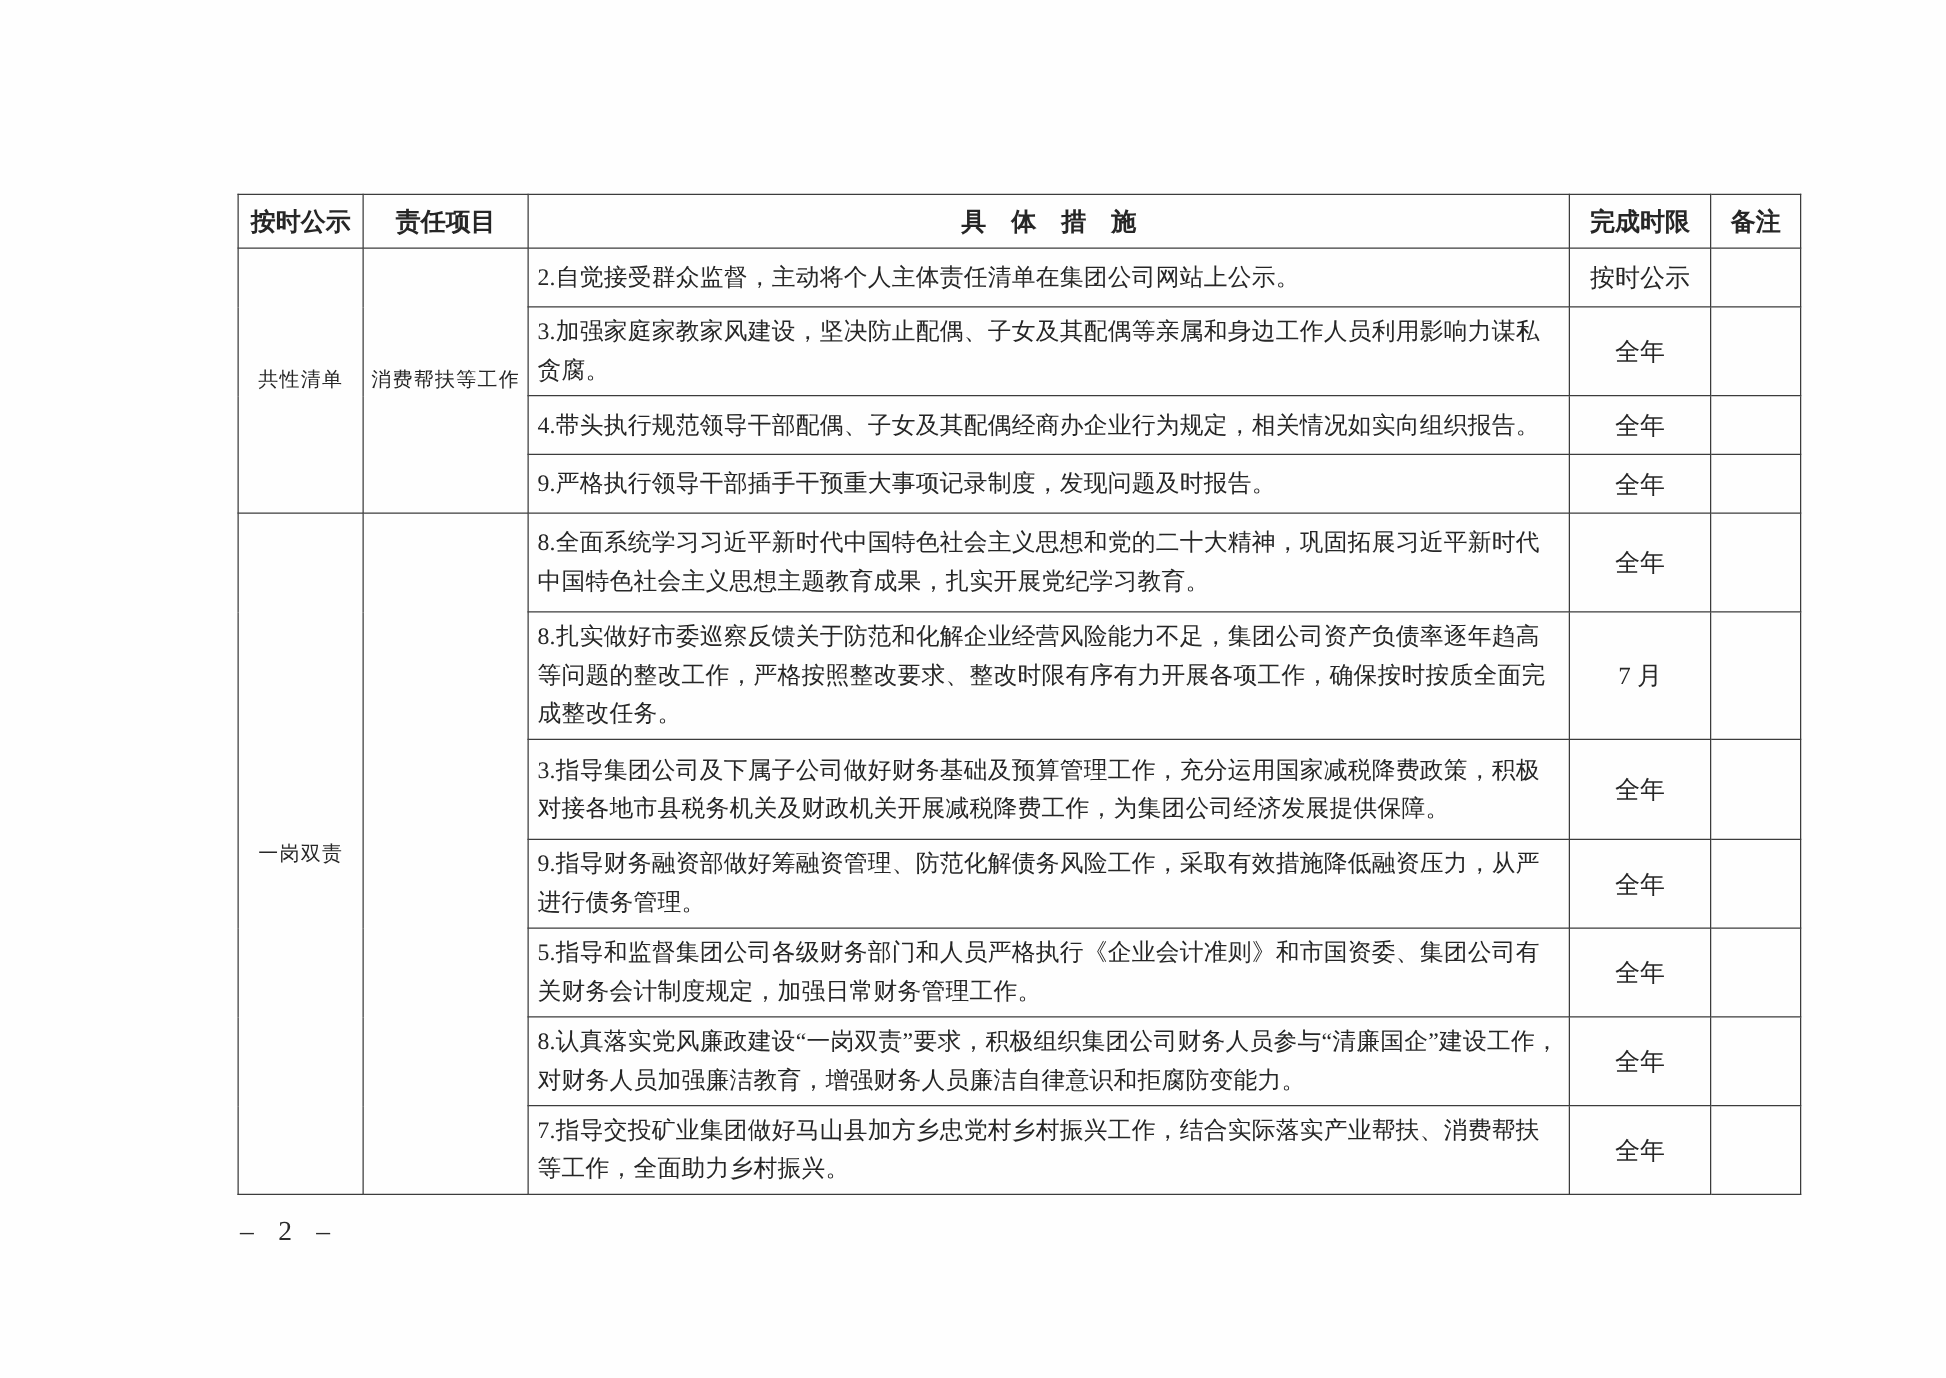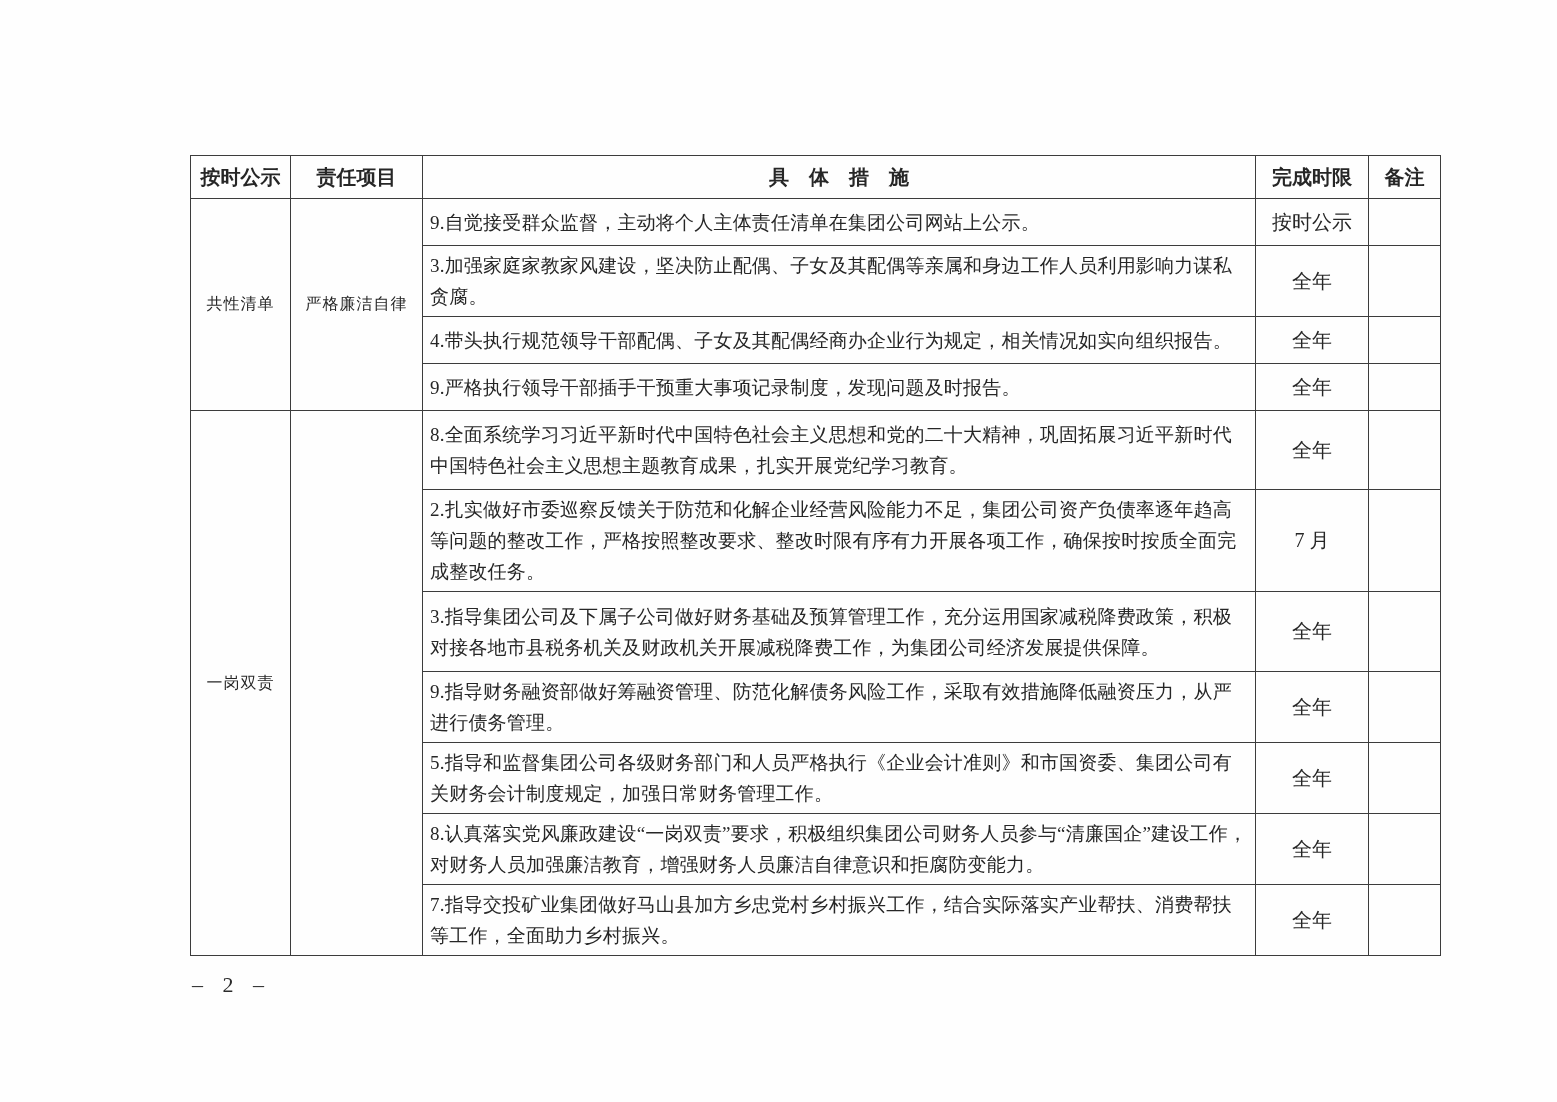--- a/index.html
+++ b/index.html
@@ -99,22 +99,22 @@
         <th class="hdr">责任项目</th>
         <th class="hdr">具　体　措　施</th>
         <th class="hdr">完成时限</th>
         <th class="hdr">备注</th>
       </tr>
     </thead>
     <tbody>
 
       <tr class="h47">
         <td class="cat" rowspan="4">共性清单</td>
-        <td class="proj" rowspan="4">严格廉洁自律</td>
-        <td class="measure">9.自觉接受群众监督，主动将个人主体责任清单在集团公司网站上公示。</td>
+        <td class="proj" rowspan="4">消费帮扶等工作</td>
+        <td class="measure">2.自觉接受群众监督，主动将个人主体责任清单在集团公司网站上公示。</td>
         <td class="deadline">按时公示</td>
         <td class="note"></td>
       </tr>
       <tr class="h47">
         <td class="measure">3.加强家庭家教家风建设，坚决防止配偶、子女及其配偶等亲属和身边工作人员利用影响力谋私贪腐。</td>
         <td class="deadline">全年</td>
         <td class="note"></td>
       </tr>
       <tr class="h47">
         <td class="measure">4.带头执行规范领导干部配偶、子女及其配偶经商办企业行为规定，相关情况如实向组织报告。</td>
@@ -128,21 +128,21 @@
       </tr>
 
       <tr class="h79">
         <td class="cat" rowspan="7">一岗双责</td>
         <td class="proj" rowspan="7"></td>
         <td class="measure">8.全面系统学习习近平新时代中国特色社会主义思想和党的二十大精神，巩固拓展习近平新时代中国特色社会主义思想主题教育成果，扎实开展党纪学习教育。</td>
         <td class="deadline">全年</td>
         <td class="note"></td>
       </tr>
       <tr class="h95">
-        <td class="measure">2.扎实做好市委巡察反馈关于防范和化解企业经营风险能力不足，集团公司资产负债率逐年趋高等问题的整改工作，严格按照整改要求、整改时限有序有力开展各项工作，确保按时按质全面完成整改任务。</td>
+        <td class="measure">8.扎实做好市委巡察反馈关于防范和化解企业经营风险能力不足，集团公司资产负债率逐年趋高等问题的整改工作，严格按照整改要求、整改时限有序有力开展各项工作，确保按时按质全面完成整改任务。</td>
         <td class="deadline">7 月</td>
         <td class="note"></td>
       </tr>
       <tr class="h80">
         <td class="measure">3.指导集团公司及下属子公司做好财务基础及预算管理工作，充分运用国家减税降费政策，积极对接各地市县税务机关及财政机关开展减税降费工作，为集团公司经济发展提供保障。</td>
         <td class="deadline">全年</td>
         <td class="note"></td>
       </tr>
       <tr class="h67">
         <td class="measure">9.指导财务融资部做好筹融资管理、防范化解债务风险工作，采取有效措施降低融资压力，从严进行债务管理。</td>

